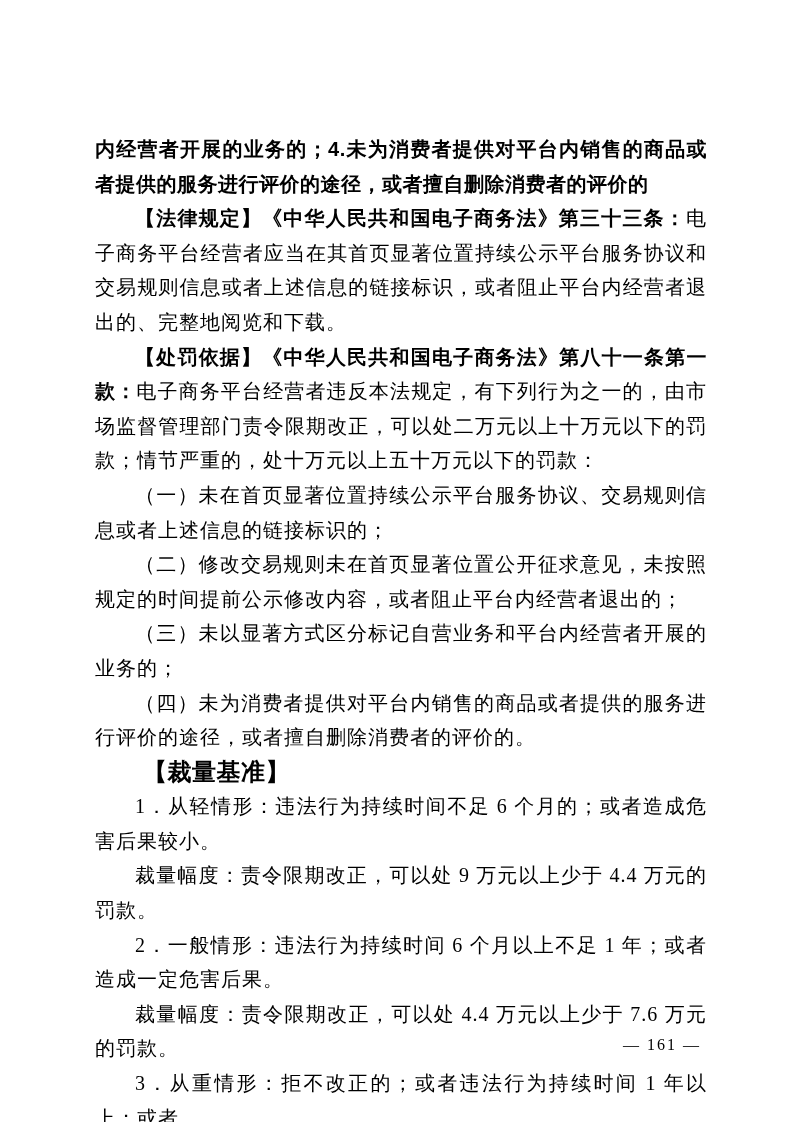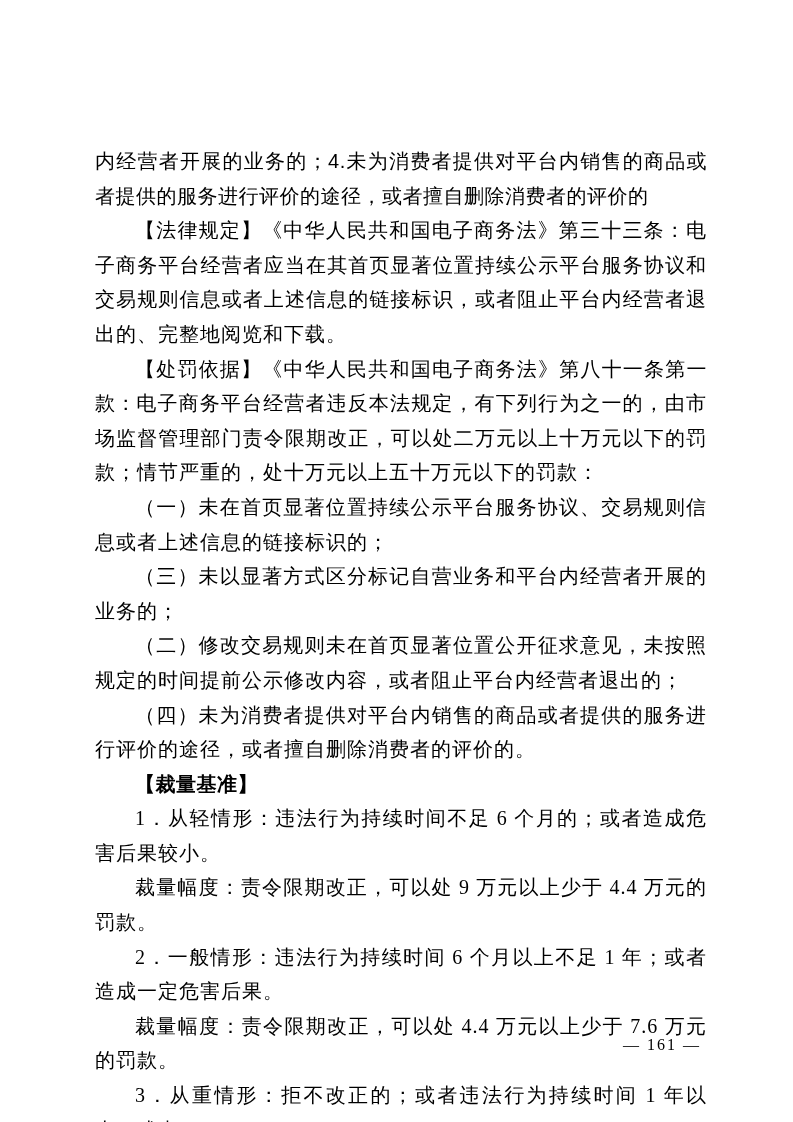--- a/index.html
+++ b/index.html
@@ -30,27 +30,26 @@
     text-align: justify;
     text-indent: 2em;
     letter-spacing: 1px;
     word-break: break-all;
   }
   .carryover {
     text-indent: 0;
   }
   .bold-hei {
     font-family: "Liberation Sans", "DejaVu Sans", sans-serif;
-    font-weight: normal;
+    font-weight: bold;
     letter-spacing: 0.5px;
-    margin-top: 12px;
   }
   .section-heading {
     margin: 0;
-    font-size: 20px;
+    font-size: 24px;
     line-height: 34.6px;
     text-indent: 2em;
     font-family: "Liberation Sans", "DejaVu Sans", sans-serif;
     font-weight: bold;
     letter-spacing: 0.5px;
   }
   .page-footer {
     position: absolute;
     top: 1033px;
     right: 92px;
@@ -68,23 +67,23 @@
   <div class="content">
 
     <p class="para carryover bold-hei">内经营者开展的业务的；4.未为消费者提供对平台内销售的商品或者提供的服务进行评价的途径，或者擅自删除消费者的评价的</p>
 
     <p class="para"><span class="bold-hei">【法律规定】《中华人民共和国电子商务法》第三十三条：</span><span>电子商务平台经营者应当在其首页显著位置持续公示平台服务协议和交易规则信息或者上述信息的链接标识，或者阻止平台内经营者退出的、完整地阅览和下载。</span></p>
 
     <p class="para"><span class="bold-hei">【处罚依据】《中华人民共和国电子商务法》第八十一条第一款：</span><span>电子商务平台经营者违反本法规定，有下列行为之一的，由市场监督管理部门责令限期改正，可以处二万元以上十万元以下的罚款；情节严重的，处十万元以上五十万元以下的罚款：</span></p>
 
     <p class="para">（一）未在首页显著位置持续公示平台服务协议、交易规则信息或者上述信息的链接标识的；</p>
 
+    <p class="para">（二）修改交易规则未在首页显著位置公开征求意见，未按照规定的时间提前公示修改内容，或者阻止平台内经营者退出的；</p>
+
     <p class="para">（三）未以显著方式区分标记自营业务和平台内经营者开展的业务的；</p>
-
-    <p class="para">（二）修改交易规则未在首页显著位置公开征求意见，未按照规定的时间提前公示修改内容，或者阻止平台内经营者退出的；</p>
 
     <p class="para">（四）未为消费者提供对平台内销售的商品或者提供的服务进行评价的途径，或者擅自删除消费者的评价的。</p>
 
     <p class="section-heading">【裁量基准】</p>
 
     <p class="para">1．从轻情形：违法行为持续时间不足 6 个月的；或者造成危害后果较小。</p>
 
     <p class="para">裁量幅度：责令限期改正，可以处 9 万元以上少于 4.4 万元的罚款。</p>
 
     <p class="para">2．一般情形：违法行为持续时间 6 个月以上不足 1 年；或者造成一定危害后果。</p>

